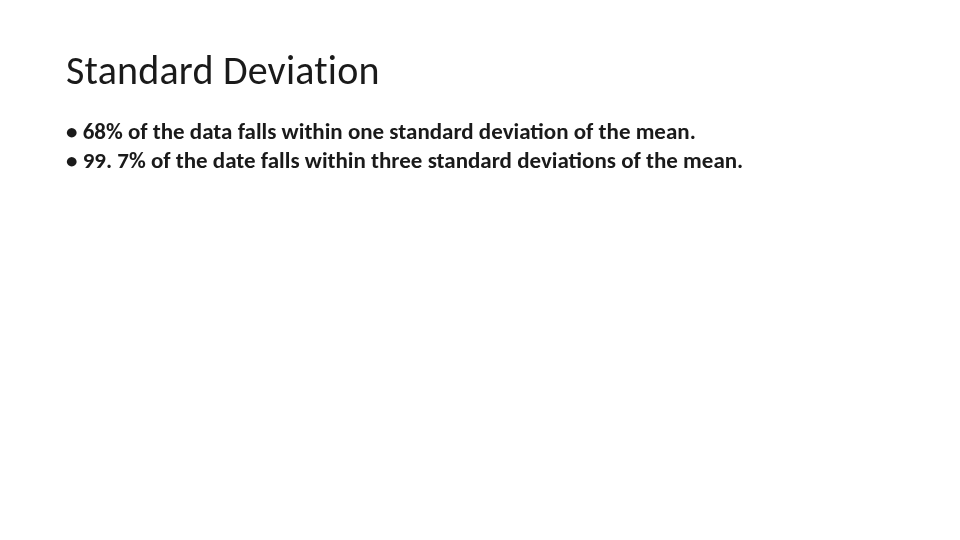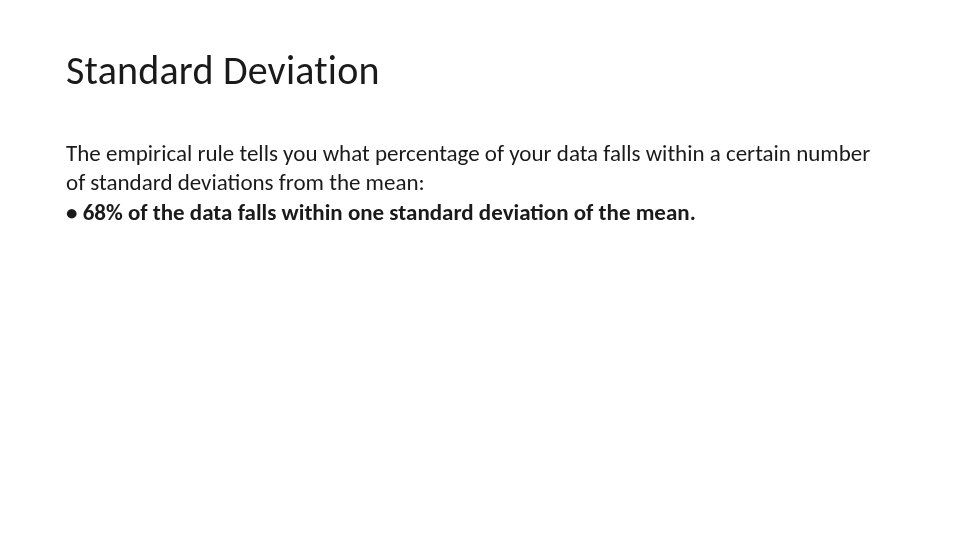--- a/index.html
+++ b/index.html
@@ -16,21 +16,21 @@
     }
     .slide {
       width: 100%;
       height: 100%;
       padding: 46px 66px 0 66px;
     }
     .title {
       font-size: 40px;
       font-weight: 400;
       color: #1a1a1a;
-      margin-bottom: 44px;
+      margin-bottom: 22px;
       letter-spacing: 0.2px;
     }
     .body-text {
       font-size: 23px;
       line-height: 1.28;
       color: #1a1a1a;
     }
     .intro {
       margin-bottom: 0;
     }
@@ -38,16 +38,16 @@
       margin-top: 0;
       font-weight: bold;
     }
   </style>
 </head>
 <body>
 
 <div class="slide">
   <h1 class="title">Standard Deviation</h1>
   <div class="body-text">
-    <p class="intro">The empirical rule tells you what percentage of your data falls within a certain number of standard deviations from the mean:</p>
     <p class="bullet-line">• 68% of the data falls within one standard deviation of the mean.</p>
+    <p class="bullet-line">• 99. 7% of the date falls within three standard deviations of the mean.</p>
   </div>
 </div>
 
 </body></html>

